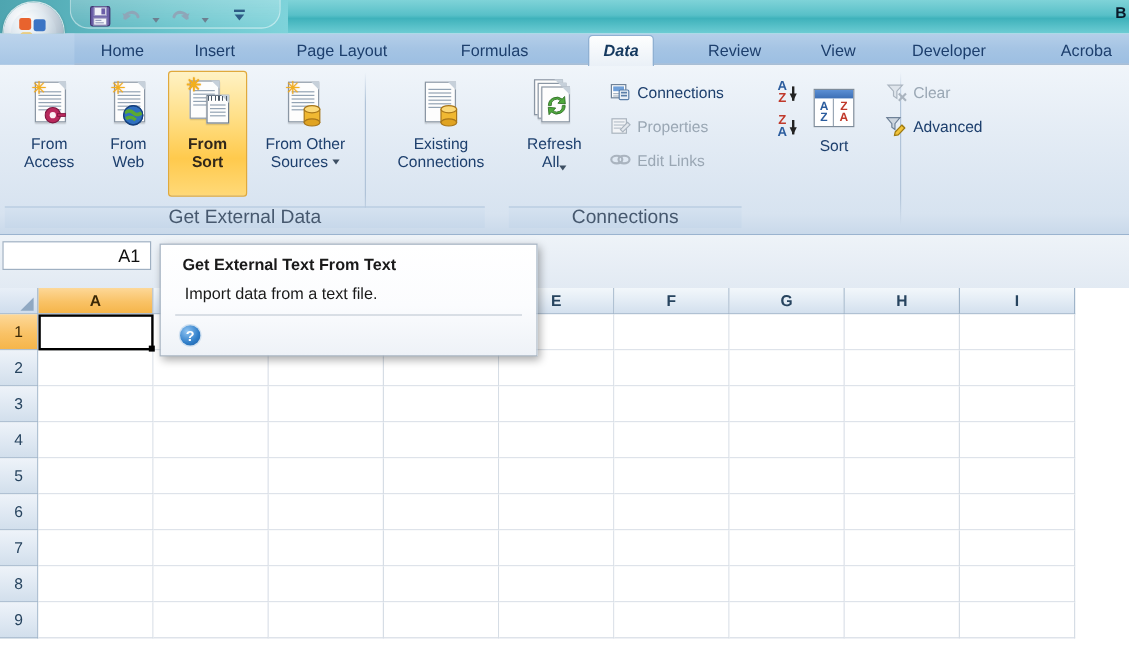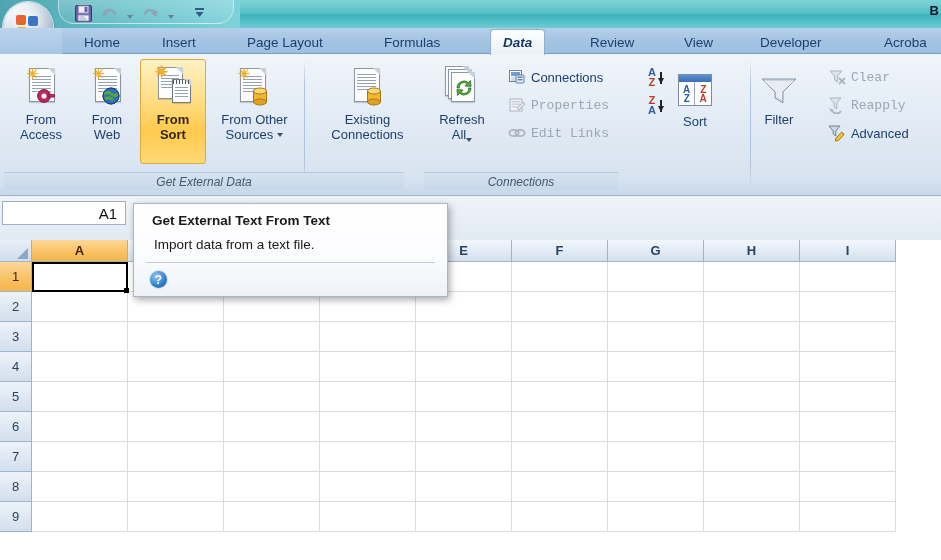--- a/index.html
+++ b/index.html
@@ -154,25 +154,24 @@
     height: 114px;
     display: flex;
     align-items: flex-start;
     padding-top: 3px;
   }
   .grp-label {
     position: absolute;
     bottom: 2px; left: 0; right: 12px;
     height: 18px;
     display: flex; align-items: center; justify-content: center;
-    font-size: 12px;
+    font-size: 16px;
     color: #46586e;
     background: linear-gradient(to bottom, #d5e2f0, #c7d8ea);
     border-top: 1px solid #b4c8de;
-    font-style: italic;
   }
   .grp-sep {
     position: absolute;
     top: 4px; width: 1px; height: 128px;
     background: linear-gradient(to bottom, rgba(255,255,255,0), #b0c3d8 20%, #b0c3d8 80%, rgba(255,255,255,0));
   }
 
   
   .bigbtn {
     width: 68px;
@@ -230,21 +229,21 @@
     gap: 5px;
     height: 24px;
     padding: 0 5px;
     font-size: 13px;
     color: #1d3f6d;
     white-space: nowrap;
     cursor: default;
     border: 1px solid transparent;
     border-radius: 3px;
   }
-  .smallbtn.disabled { color: #9aa7b4; font-family: Liberation Mono, monospace; }
+  .smallbtn.disabled { color: #9aa7b4; }
   .smicon { width: 18px; height: 18px; position: relative; flex: 0 0 18px; }
 
   
   #namebar {
     position: absolute;
     top: 196px; left: 0;
     width: 941px; height: 44px;
     background: linear-gradient(to bottom, #eef3f8, #e2eaf3);
   }
   #namebox {
@@ -713,49 +712,30 @@
                 <span class="red">Z</span>
                 <span class="red">A</span>
               </div>
           </span>
         </span>
         <span class="lbl" style="margin-top:8px">Sort</span>
       </div>
 
       <span class="grp-sep" style="left:112px"></span>
 
-      <div class="bigbtn" style="width:74px; margin-left:16px; padding-top:16px">
-        <span style="position:relative;height:30px;display:flex;justify-content:center">
-          <svg width="40" height="30" viewBox="0 0 40 30">
-            <path d="M3 3 L37 3 L24 16 L24 27 L16 22 L16 16 Z" fill="#cdd6e0" stroke="#8b98a7" stroke-width="1"></path>
-            <path d="M5 5 L35 5 L23 15.5 L23 24 L17 20.8 L17 15.5 Z" fill="#e8edf3"></path>
-          </svg>
-        </span>
-        <span class="lbl" style="margin-top:6px">Filter</span>
-      </div>
 
       <div style="display:flex;flex-direction:column;gap:4px;margin-left:6px;margin-top:6px">
         <div class="smallbtn disabled">
           <span class="smicon">
             <svg width="18" height="18" viewBox="0 0 18 18">
               <path d="M2 3 L14 3 L9.4 8 L9.4 14 L6.6 12 L6.6 8 Z" fill="#dfe5ec" stroke="#aab4bf"></path>
               <path d="M11 10 L17 16 M17 10 L11 16" stroke="#aab4bf" stroke-width="1.8"></path>
             </svg>
           </span>
           <span>Clear</span>
-        </div>
-        <div class="smallbtn disabled">
-          <span class="smicon">
-            <svg width="18" height="18" viewBox="0 0 18 18">
-              <path d="M2 2 L13 2 L8.8 7 L8.8 13 L6.2 11 L6.2 7 Z" fill="#dfe5ec" stroke="#aab4bf"></path>
-              <path d="M4 14 a5 5 0 0 0 9 1" fill="none" stroke="#aab4bf" stroke-width="1.8"></path>
-              <path d="M1.5 12 L5 13.5 L3 16.5 Z" fill="#aab4bf"></path>
-            </svg>
-          </span>
-          <span>Reapply</span>
         </div>
         <div class="smallbtn">
           <span class="smicon">
             <svg width="18" height="18" viewBox="0 0 18 18">
               <path d="M1 2 L12 2 L7.8 7 L7.8 12 L5.2 10 L5.2 7 Z" fill="#cdd6e0" stroke="#6f8298"></path>
               <path d="M8 14 L13.5 8.2 L16 10.6 L10.5 16.4 L7.4 17 Z" fill="#f2c43a" stroke="#9e7a12"></path>
               <path d="M13.5 8.2 L16 10.6" stroke="#9e7a12"></path>
             </svg>
           </span>
           <span>Advanced</span>

